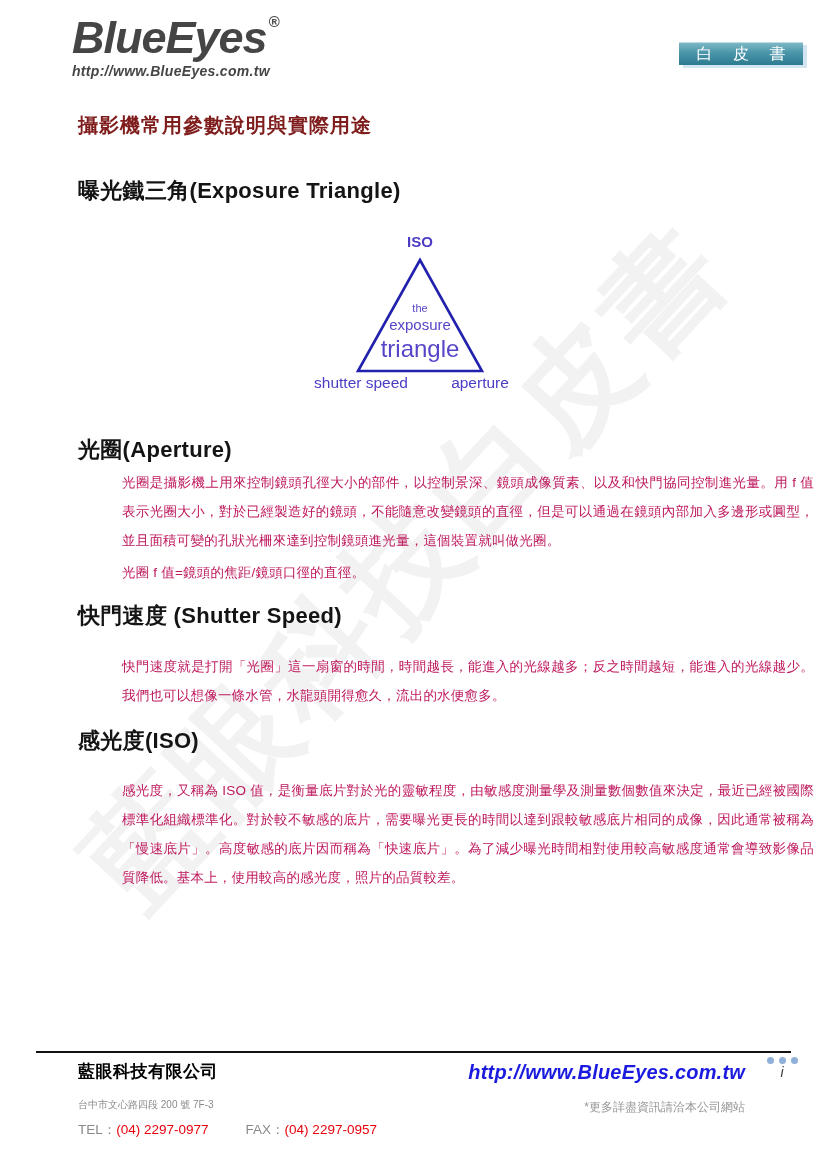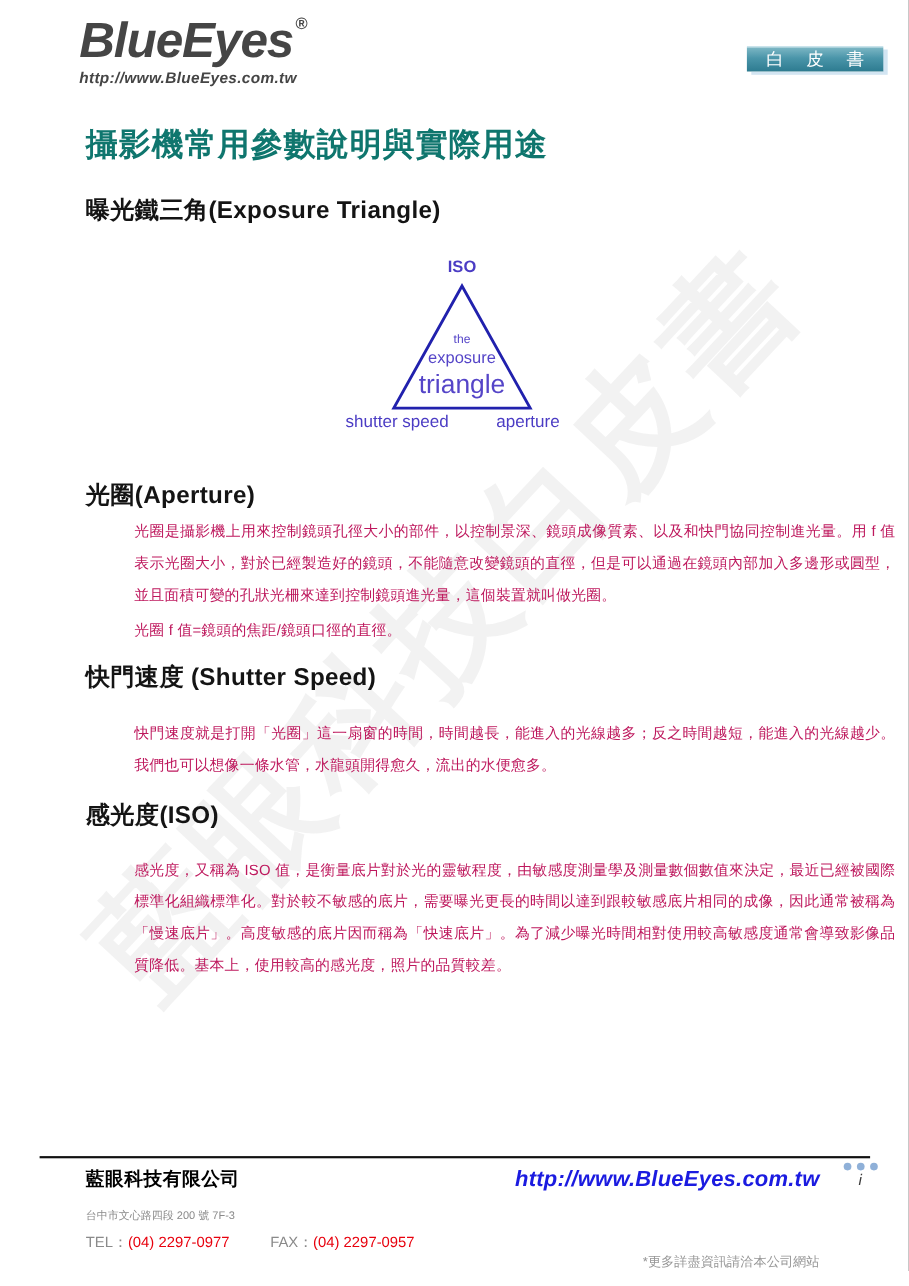--- a/index.html
+++ b/index.html
@@ -28,21 +28,21 @@
   .banner {
     position:absolute; left:679px; top:42px; width:124px; height:23px;
     background:linear-gradient(180deg,#7db7c5 0%,#4a95a9 45%,#2d7b90 100%);
     border-top:1px solid #bcdde6; box-shadow:4px 3px 0 #d3e5f2;
     display:flex; align-items:center; justify-content:center;
     color:#ffffff; font-size:16px; letter-spacing:8px; text-indent:8px;
   }
   
   .doc-title {
     position:absolute; left:78px; top:112px;
-    font-size:29px; font-weight:bold; color:#0f766e; letter-spacing:1px;
+    font-size:20px; font-weight:bold; color:#7f1d1d; letter-spacing:1px;
   }
   .h2 { position:absolute; left:78px; font-size:22px; font-weight:bold; color:#141414; letter-spacing:0.3px; }
   .h2-exposure { top:176px; }
   .h2-aperture { top:435px; }
   .h2-shutter  { top:601px; }
   .h2-iso      { top:726px; }
   
   .para {
     position:absolute; left:78px; width:692px;
     font-size:13.5px; line-height:29px; text-align:justify; color:#be185d;
@@ -64,21 +64,21 @@
   .footer-company { position:absolute; left:78px; top:1060px; font-size:17px; font-weight:bold; color:#000000; letter-spacing:0.5px; }
   .footer-address { position:absolute; left:78px; top:1098px; font-size:10px; color:#8a8a8a; }
   .footer-telfax { position:absolute; left:78px; top:1121px; font-size:13.5px; color:#8a8a8a; }
   .footer-telfax .num { color:#e8000d; font-weight:normal; }
   .footer-telfax .fax-label { margin-left:37px; }
   .footer-url {
     position:absolute; right:81px; top:1061px;
     font-size:20px; font-weight:bold; font-style:italic; color:#1b1be0;
     text-decoration:none; letter-spacing:0.2px;
   }
-  .footer-note { position:absolute; right:81px; top:1099px; font-size:12px; color:#969696;margin-top:40px; }
+  .footer-note { position:absolute; right:81px; top:1099px; font-size:12px; color:#969696; }
   .page-marker { position:absolute; left:762px; top:1057px; width:40px; text-align:center; }
   .page-marker .dots { display:flex; justify-content:center; gap:5px; }
   .page-marker .dot { width:7px; height:7px; border-radius:50%; background:#8fb0d8; }
   .page-marker .pnum { font-size:14px; font-style:italic; color:#3a3a3a; line-height:14px; margin-top:1px; }
 </style>
 </head>
 <body>
 
 <div class="page">
 

